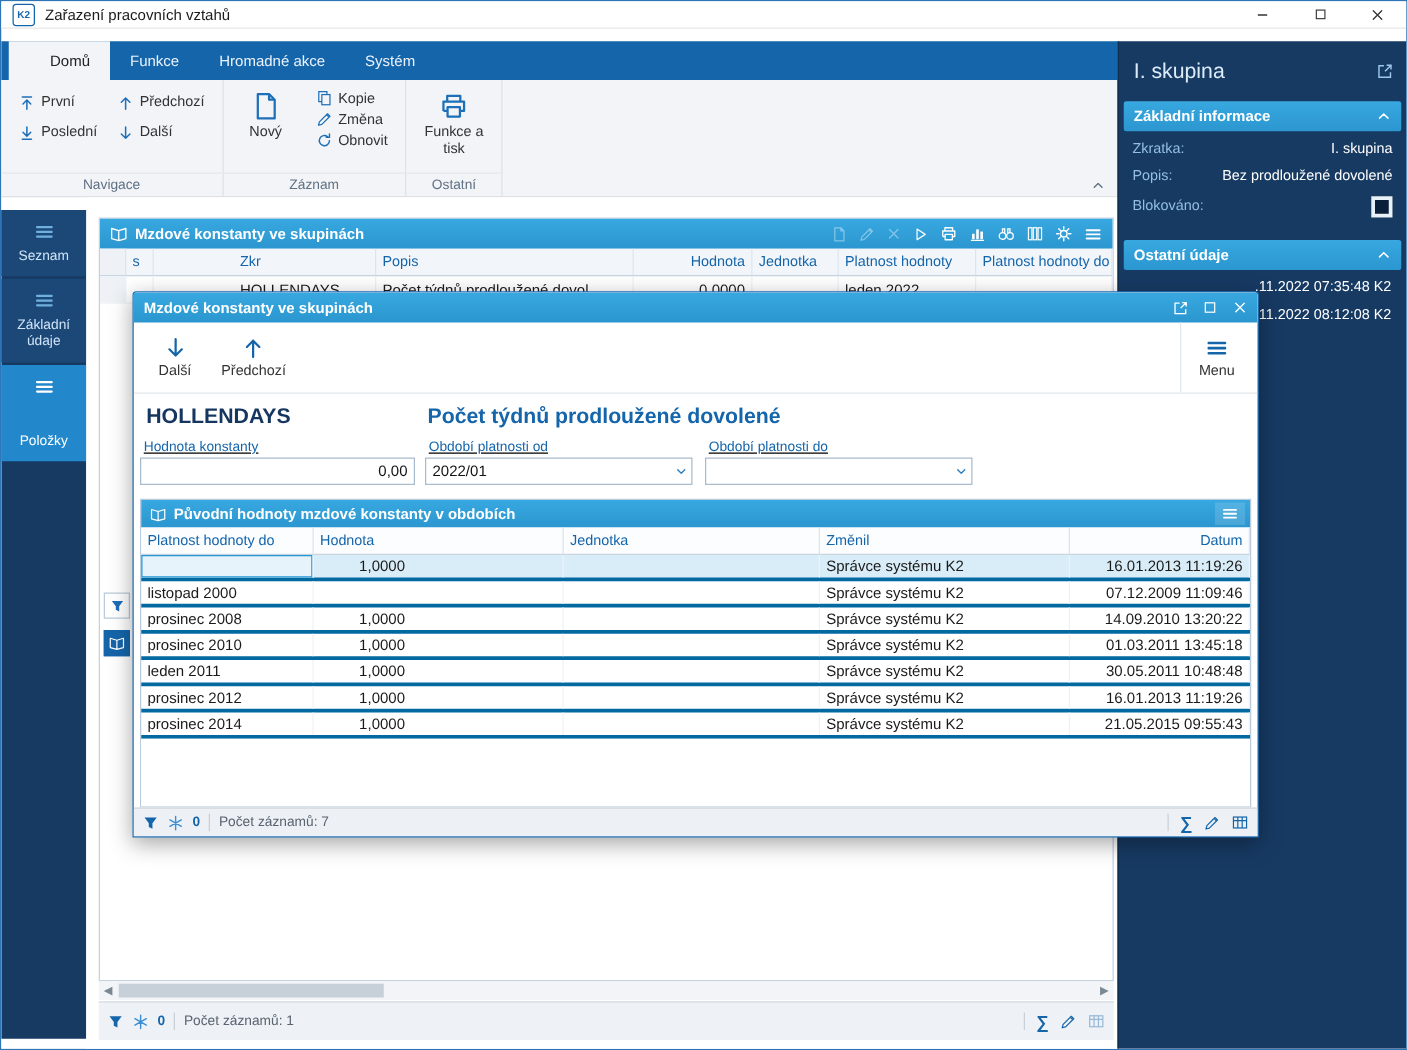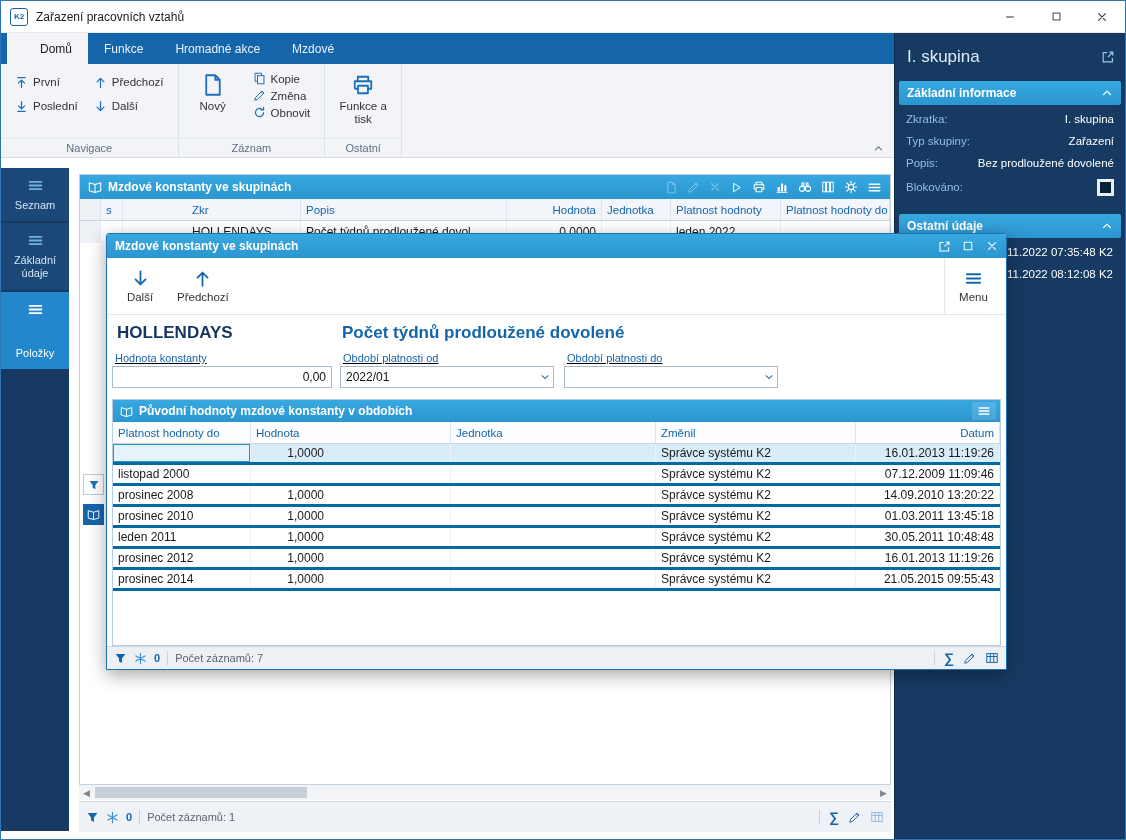--- a/index.html
+++ b/index.html
@@ -1,21 +1,21 @@
 <!DOCTYPE html>
 <html><head>
 <meta charset="utf-8">
 <style>
   * { box-sizing: border-box; margin: 0; padding: 0; }
   html,body { width:1126px; height:840px; overflow:hidden; background:#fff;
               font-family:"Liberation Sans","DejaVu Sans",sans-serif; cursor:default; }
   .window { position:relative; width:1126px; height:840px; border:1px solid #2e75b6; background:#fff; overflow:hidden; }
 
   
-  .titlebar { height:32px; background:#fff; display:flex; align-items:center; border-bottom:1px solid #e8e8e8; }
+  .titlebar { height:22px; background:#fff; display:flex; align-items:center; border-bottom:1px solid #e8e8e8; }
   .applogo { width:18px; height:18px; margin-left:9px; border:1.5px solid #1565ab; border-radius:3px;
              color:#1565ab; font-size:8px; font-weight:bold; display:flex; align-items:center; justify-content:center; }
   .apptitle { margin-left:8px; font-size:12px; color:#1a1a1a; }
   .wincontrols { margin-left:auto; display:flex; height:100%; }
   .wbtn { width:46px; height:100%; display:flex; align-items:center; justify-content:center; color:#333; }
   .ic { display:block; }
 
   
   .body { position:absolute; top:32px; left:0; right:0; bottom:0; display:flex; }
   .leftcol { width:893px; display:flex; flex-direction:column; min-width:0; }
@@ -262,21 +262,21 @@
     </div>
   </div>
 
   <div class="body">
     <div class="leftcol">
 
       <div class="ribbontabs">
         <div class="rtab active">Domů</div>
         <div class="rtab">Funkce</div>
         <div class="rtab">Hromadné akce</div>
-        <div class="rtab">Mzdové</div>
+        <div class="rtab">Systém</div>
       </div>
 
       <div class="ribbon">
         <div class="rgroup">
           <div class="rg-content nav-grid">
             <div class="rbtn-sm">
               <svg class="ic" width="13" height="13">
                   <use href="#i-upbar"></use>
                 </svg>
               <span>První</span>
@@ -497,24 +497,20 @@
       <div class="rp-section">
         <span>Základní informace</span>
         <svg class="ic" width="12" height="12">
             <use href="#i-chevup"></use>
           </svg>
       </div>
       <div class="rp-fields">
         <div class="rp-row">
           <span class="lbl">Zkratka:</span>
           <span class="val">I. skupina</span>
-          </div>
-        <div class="rp-row">
-          <span class="lbl">Typ skupiny:</span>
-          <span class="val">Zařazení</span>
           </div>
         <div class="rp-row">
           <span class="lbl">Popis:</span>
           <span class="val">Bez prodloužené dovolené</span>
           </div>
         <div class="rp-row" style="height:26px">
           <span class="lbl">Blokováno:</span>
           <span class="rp-check"></span>
           </div>
       </div>

